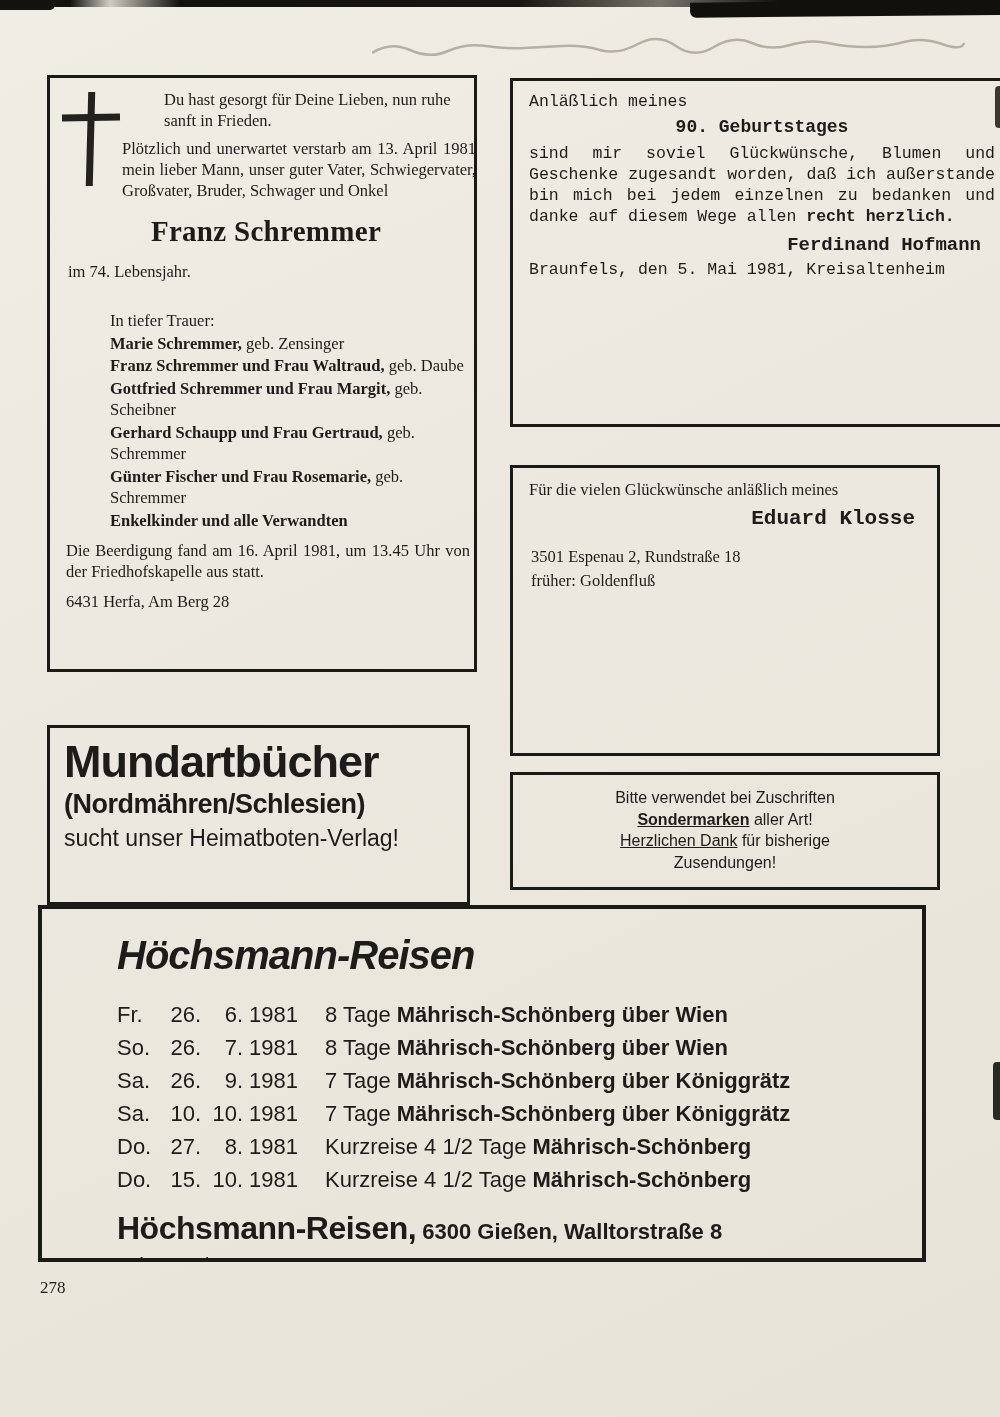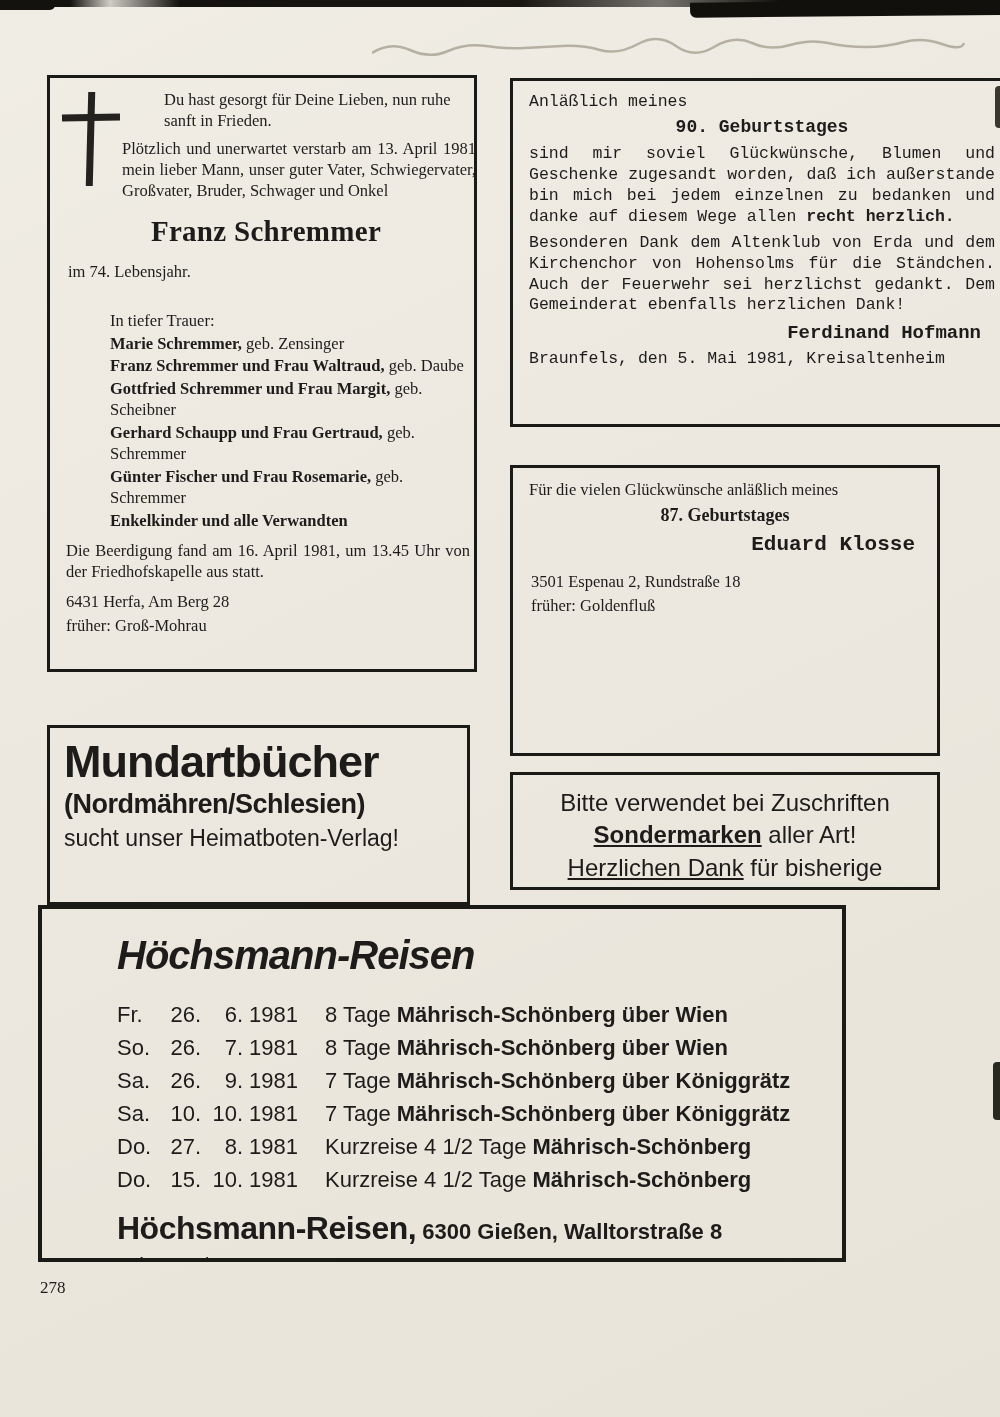--- a/index.html
+++ b/index.html
@@ -45,33 +45,33 @@
   .jpar{ text-align:justify; margin-top:5px; }
   .sig-serif{ font-weight:bold; font-size:19px; text-align:right; padding-right:14px; margin-top:5px; }
   .sig-sans{ font-weight:bold; font-size:21px; text-align:right; padding-right:6px; margin-top:5px;
     font-family:Liberation Mono, monospace; }
   .placeline{ margin-top:3px; }
   .t87 .addr{ margin:14px 0 0 2px; }
   .t87 .addr + .addr{ margin-top:3px; }
 
   
   .stamps{ left:510px; top:772px; width:430px; height:118px; padding:12px 10px;
-    font-family:"Liberation Sans", sans-serif; font-size:24px; line-height:1.35; text-align:center; }
+    font-family:"Liberation Sans", sans-serif; font-size:16px; line-height:1.35; text-align:center; }
   .u{ text-decoration:underline; }
   .ub{ text-decoration:underline; font-weight:bold; }
 
   
   .mundart{ left:47px; top:725px; width:423px; height:180px; padding:10px 14px;
     font-family:"Liberation Sans", sans-serif; }
   .mundart .mtitle{ font-size:45px; font-weight:bold; letter-spacing:-1px; line-height:1.08; }
   .mundart .msub{ font-size:27px; font-weight:bold; margin-top:2px; letter-spacing:-.5px; }
   .mundart .mline{ font-size:23px; margin-top:5px; }
 
   
-  .travel{ left:38px; top:905px; width:808px; height:357px; border-width:4px;
+  .travel{ left:38px; top:905px; width:888px; height:357px; border-width:4px;
     padding:24px 36px 0 75px; font-family:"Liberation Sans", sans-serif; }
   .travel .ttitle{ font-size:40px; font-weight:bold; font-style:italic; letter-spacing:-1px; }
   .trips{ margin-top:20px; font-size:22px; }
   .trip-row{ display:grid; grid-template-columns:42px 36px 36px 50px 1fr; column-gap:6px; line-height:33px; }
   .c-d,.c-m{ text-align:right; }
   .c-desc{ padding-left:20px; }
   .travel-footer{ margin-top:14px; }
   .tf-name{ font-weight:bold; font-size:32px; letter-spacing:-.5px; }
   .tf-rest{ font-weight:bold; font-size:22px; }
   .tel{ font-size:21px; margin-top:6px; }
@@ -102,35 +102,32 @@
     <div class="mourners">
       <p class="mourner"><b>Marie Schremmer,</b> <span>geb. Zensinger</span></p>
       <p class="mourner"><b>Franz Schremmer und Frau Waltraud,</b> <span>geb. Daube</span></p>
       <p class="mourner"><b>Gottfried Schremmer und Frau Margit,</b> <span>geb. Scheibner</span></p>
       <p class="mourner"><b>Gerhard Schaupp und Frau Gertraud,</b> <span>geb. Schremmer</span></p>
       <p class="mourner"><b>Günter Fischer und Frau Rosemarie,</b> <span>geb. Schremmer</span></p>
       <p class="mourner"><b>Enkelkinder und alle Verwandten</b> <span></span></p>
     </div>
     <p class="funeral">Die Beerdigung fand am 16. April 1981, um 13.45 Uhr von der Friedhofskapelle aus statt.</p>
     <p class="addr first">6431 Herfa, Am Berg 28</p>
-    <p class="addr">früher: Groß-Mohrau</p>
   </section>
 
   <section class="box t90">
     <p>Anläßlich meines</p>
     <p class="thanks-title">90. Geburtstages</p>
     <p class="jpar"><span>sind mir soviel Glückwünsche, Blumen und Geschenke zugesandt worden, daß ich außerstande bin mich bei jedem einzelnen zu bedanken und danke auf diesem Wege allen </span><b>recht herzlich.</b></p>
-    <p class="jpar">Besonderen Dank dem Altenklub von Erda und dem Kirchenchor von Hohensolms für die Ständchen. Auch der Feuerwehr sei herzlichst gedankt. Dem Gemeinderat ebenfalls herzlichen Dank!</p>
     <p class="sig-serif">Ferdinand Hofmann</p>
     <p class="placeline">Braunfels, den 5. Mai 1981, Kreisaltenheim</p>
   </section>
 
   <section class="box t87">
     <p class="jpar" style="margin-top:0;">Für die vielen Glückwünsche anläßlich meines</p>
-    <p class="thanks-title">87. Geburtstages</p>
     <p class="sig-sans">Eduard Klosse</p>
     <p class="addr">3501 Espenau 2, Rundstraße 18</p>
     <p class="addr">früher: Goldenfluß</p>
   </section>
 
   <section class="box stamps">
     <p>Bitte verwendet bei Zuschriften</p>
     <p><span class="ub">Sondermarken</span><span> aller Art!</span></p>
     <p><span class="u">Herzlichen Dank</span><span> für bisherige</span></p>
     <p>Zusendungen!</p>

